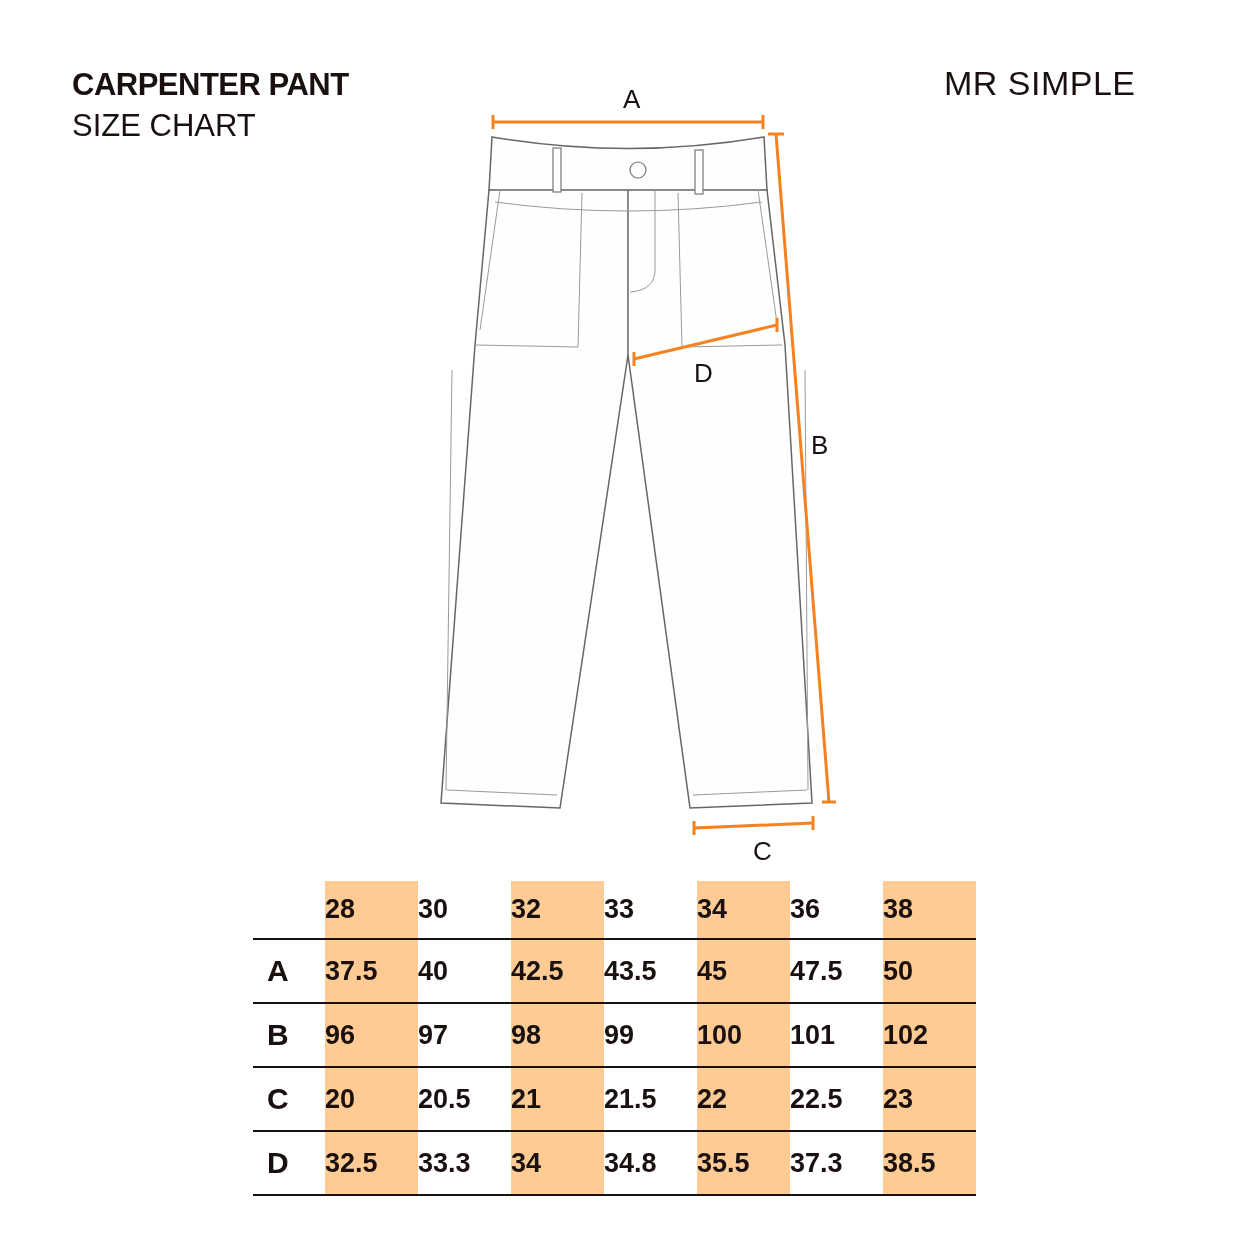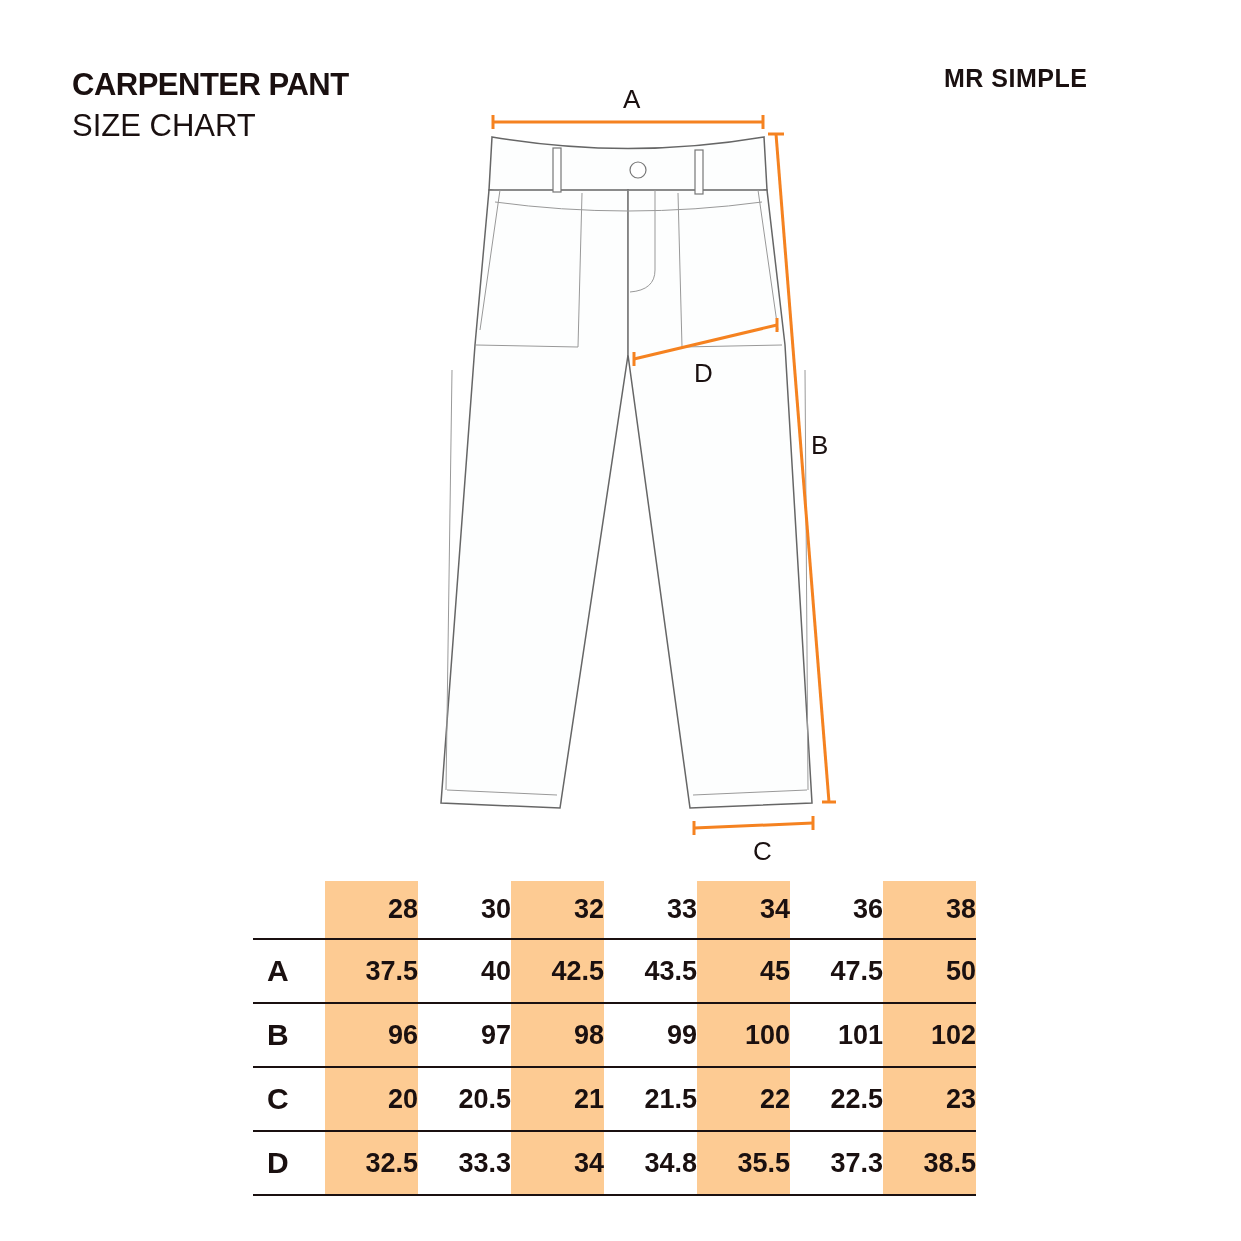--- a/index.html
+++ b/index.html
@@ -1,23 +1,23 @@
 <!DOCTYPE html>
 <html><head>
 <meta charset="utf-8">
 <style>
   html, body { margin:0; padding:0; background:#fff; }
   body { width:1241px; height:1241px; position:relative; overflow:hidden; font-family:"Liberation Sans", sans-serif; color:#1a1010; }
   .title { position:absolute; left:72px; top:64px; font-size:31px; line-height:41px; }
   .title .bold { font-weight:bold; letter-spacing:-0.5px;text-align:right; }
-  .brand { position:absolute; left:944px; top:64px; font-size:25px; font-weight:bold; letter-spacing:0.5px; }
+  .brand { position:absolute; left:944px; top:64px; font-size:34px; font-weight:normal; letter-spacing:0.5px; }
   svg.diagram { position:absolute; left:0; top:0; }
   .dimlabel { position:absolute; font-size:26px; }
   table.sizes { position:absolute; left:253px; top:881px; border-collapse:collapse; }
-  table.sizes td { width:93px; text-align:right; font-size:27px; font-weight:bold; padding:0; }
+  table.sizes td { width:93px; text-align:left; font-size:27px; font-weight:bold; padding:0; }
   table.sizes td.rowhead { width:58px; text-align:left; padding-left:14px; font-size:30px; }
   table.sizes tr.head td { height:57px; }
   table.sizes tr.r td { border-top:2.5px solid #1a1010; height:62px; }
   table.sizes tr.last td { border-bottom:2.5px solid #1a1010; }
   table.sizes td.hl { background:#FDCB93; }
   table.sizes tr.head td.rowhead { background:none; }
 </style>
 </head>
 <body>
 

